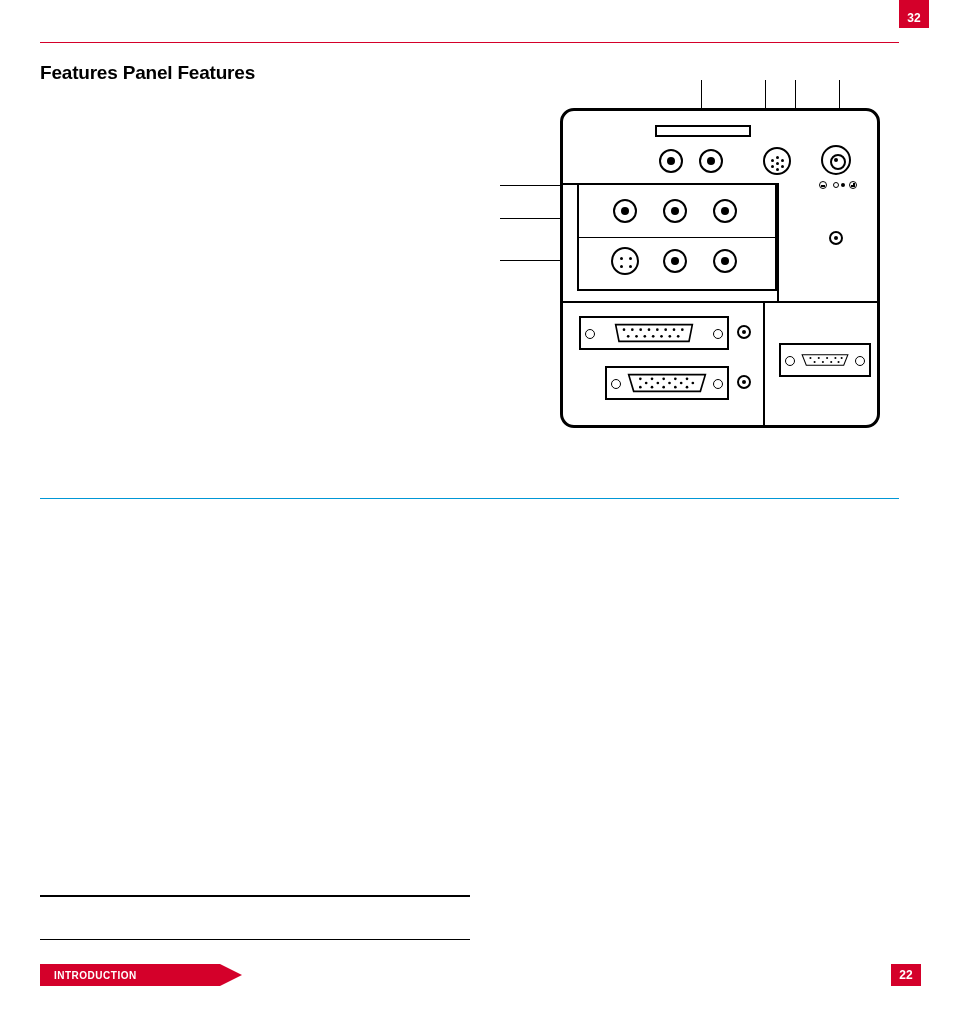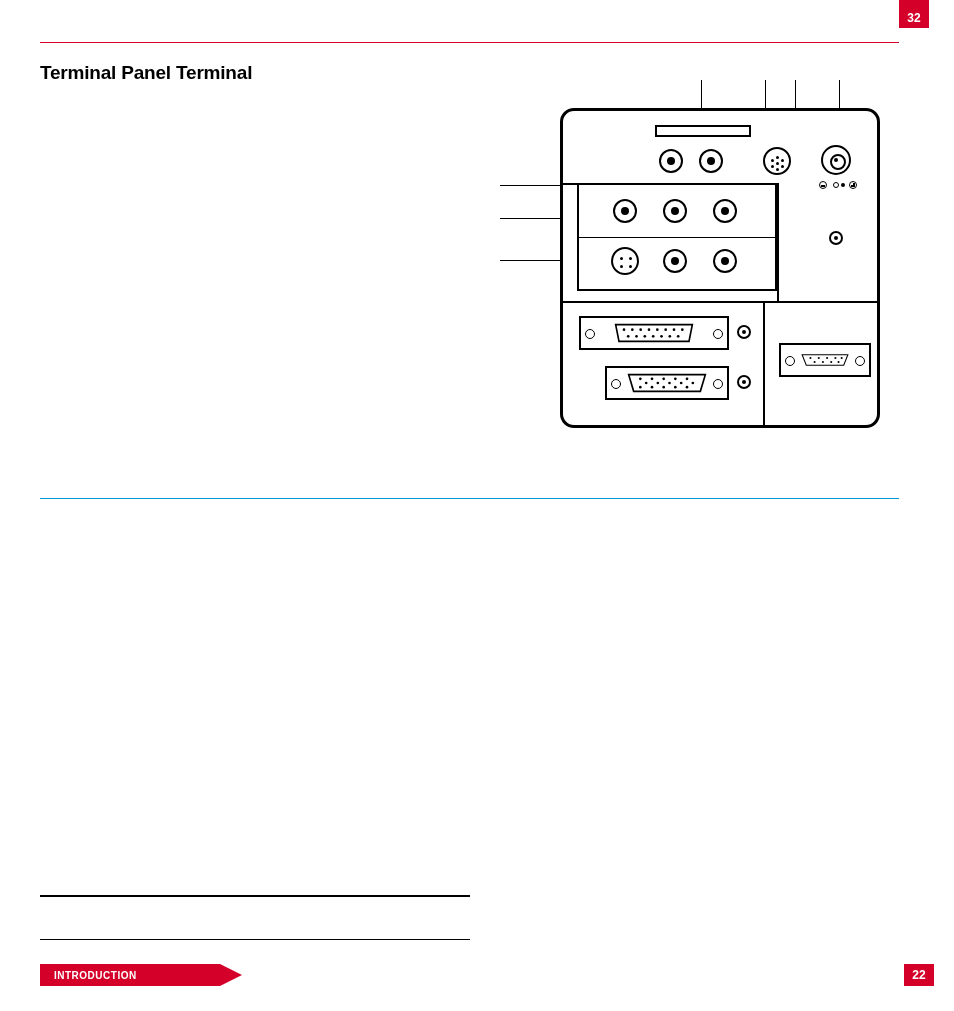--- a/index.html
+++ b/index.html
@@ -104,33 +104,33 @@
   .footer-band {
     position:absolute; left:40px; bottom:25px; width:180px; height:22px;
     background:#d4002a; color:#fff; font-size:10px; font-weight:bold; letter-spacing:0.5px;
     display:flex; align-items:center; padding-left:14px;
   }
   .footer-band::after {
     content:""; position:absolute; right:-22px; top:0; width:0; height:0;
     border-top:11px solid transparent; border-bottom:11px solid transparent; border-left:22px solid #d4002a;
   }
   .page-tab-bottom {
-    position:absolute; right:20px; bottom:25px; width:30px; height:22px;
+    position:absolute; right:33px; bottom:25px; width:30px; height:22px;
     background:#d4002a; color:#fff; font-size:12px; font-weight:bold;
     display:flex; align-items:center; justify-content:center;
   }
 </style>
 </head>
 <body>
 
 <div class="page-tab-top">
   <span>32</span>
 </div>
 <div class="top-rule"></div>
-<h2 class="section-title">Terminal Panel Terminal</h2>
+<h2 class="section-title">Features Panel Features</h2>
 
 <div class="leadV" style="left:701px; top:80px; height:30px;"></div>
 <div class="leadV" style="left:765px; top:80px; height:30px;"></div>
 <div class="leadV" style="left:839px; top:80px; height:30px;"></div>
 
 <div class="leadV" style="left:795px; top:80px; height:50px;"></div>
 <div class="arrow-down" style="left:790px; top:130px;"></div>
 
 <div class="lead" style="left:500px; top:185px; width:60px;"></div>
 <div class="lead" style="left:500px; top:218px; width:80px;"></div>

